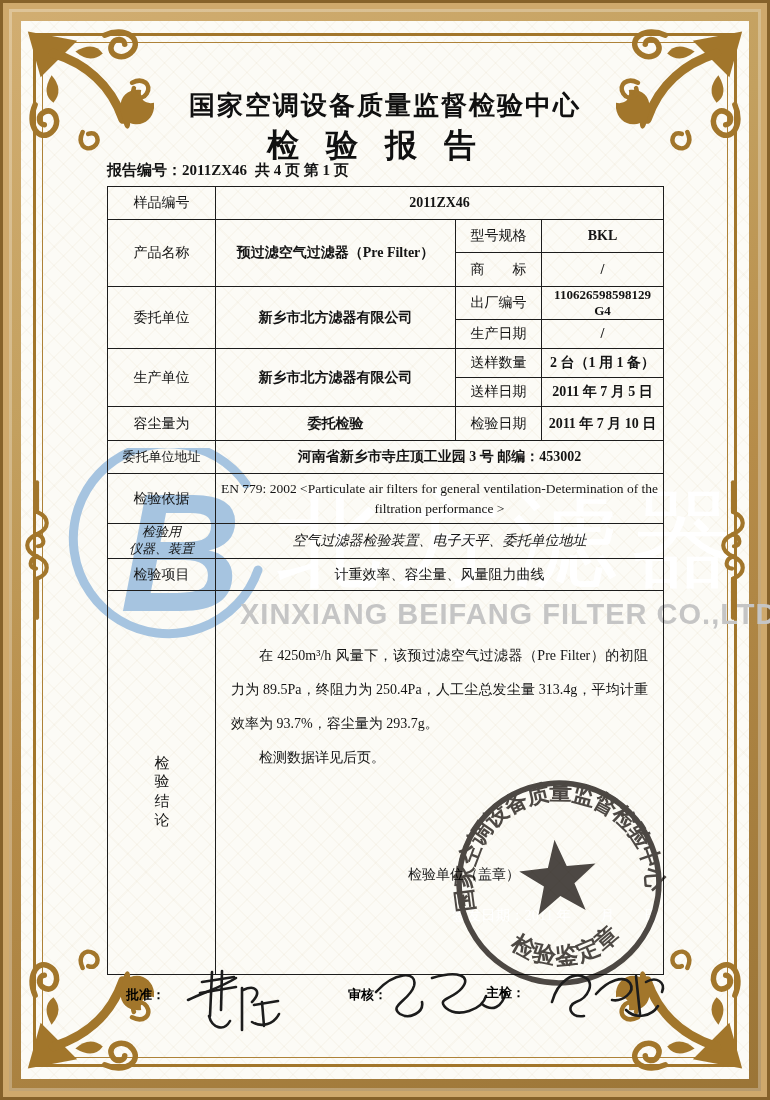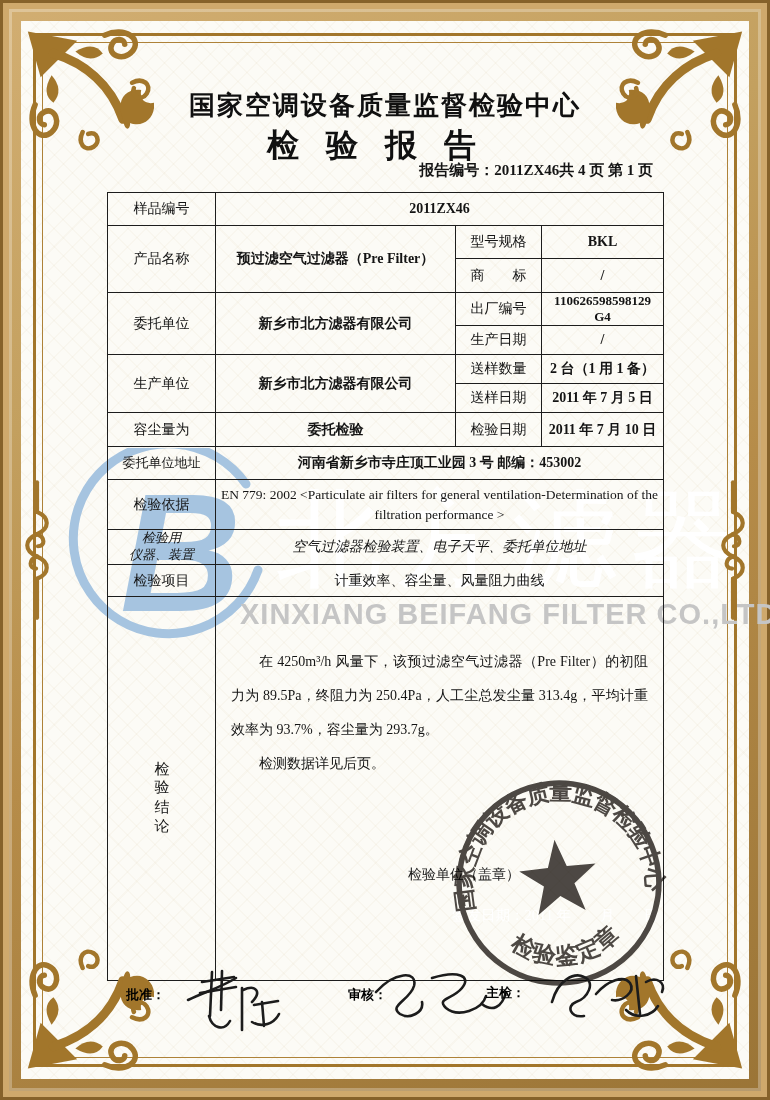--- a/index.html
+++ b/index.html
@@ -42,25 +42,25 @@
     position:absolute;left:240px;top:598px;width:520px;text-align:center;z-index:1;white-space:nowrap;
     font-family:"Liberation Sans","DejaVu Sans",sans-serif;
     font-weight:bold;font-size:29px;letter-spacing:1px;color:#c5c5c5;
   }
 
   
   .org-name{position:absolute;top:88px;left:0;right:0;text-align:center;z-index:2;
     font-size:26px;font-weight:700;letter-spacing:2px;color:#101010;}
   .report-title{position:absolute;top:124px;left:0;right:0;text-align:center;z-index:2;
     font-size:32px;font-weight:700;letter-spacing:27px;color:#101010;}
-  .meta-row{position:absolute;top:161px;left:97px;width:556px;z-index:2;
-    display:flex;justify-content:flex-end;font-size:15px;font-weight:600;color:#141414;}
-
-  
-  table.doc{position:absolute;top:192px;left:107px;width:556px;z-index:2;
+  .meta-row{position:absolute;top:161px;left:107px;width:556px;z-index:2;
+    display:flex;justify-content:flex-start;font-size:15px;font-weight:600;color:#141414;gap:8px;}
+
+  
+  table.doc{position:absolute;top:186px;left:107px;width:556px;z-index:2;
     border-collapse:collapse;table-layout:fixed;font-size:14px;color:#141414;background:transparent;}
   table.doc td{border:1.6px solid #1d1d1d;padding:0 4px;text-align:center;vertical-align:middle;overflow:hidden;}
   td.lab{font-size:14px;}
   td.val{font-weight:600;}
   td.val-left{font-weight:600;text-align:left;padding-left:12px;}
   td.en-cell{font-size:13.5px;font-weight:400;line-height:1.45;padding:2px 6px;}
   td.prewrap{white-space:pre-line;line-height:1.3;}
   tr.h33{height:33px;} tr.h34{height:34px;} tr.h30{height:30px;} tr.h29{height:29px;}
   tr.h50{height:50px;} tr.h35{height:35px;font-style:italic;} tr.h32{height:32px;} tr.h383{height:383px;}
   .vtext{writing-mode:vertical-rl;text-orientation:upright;letter-spacing:19px;

